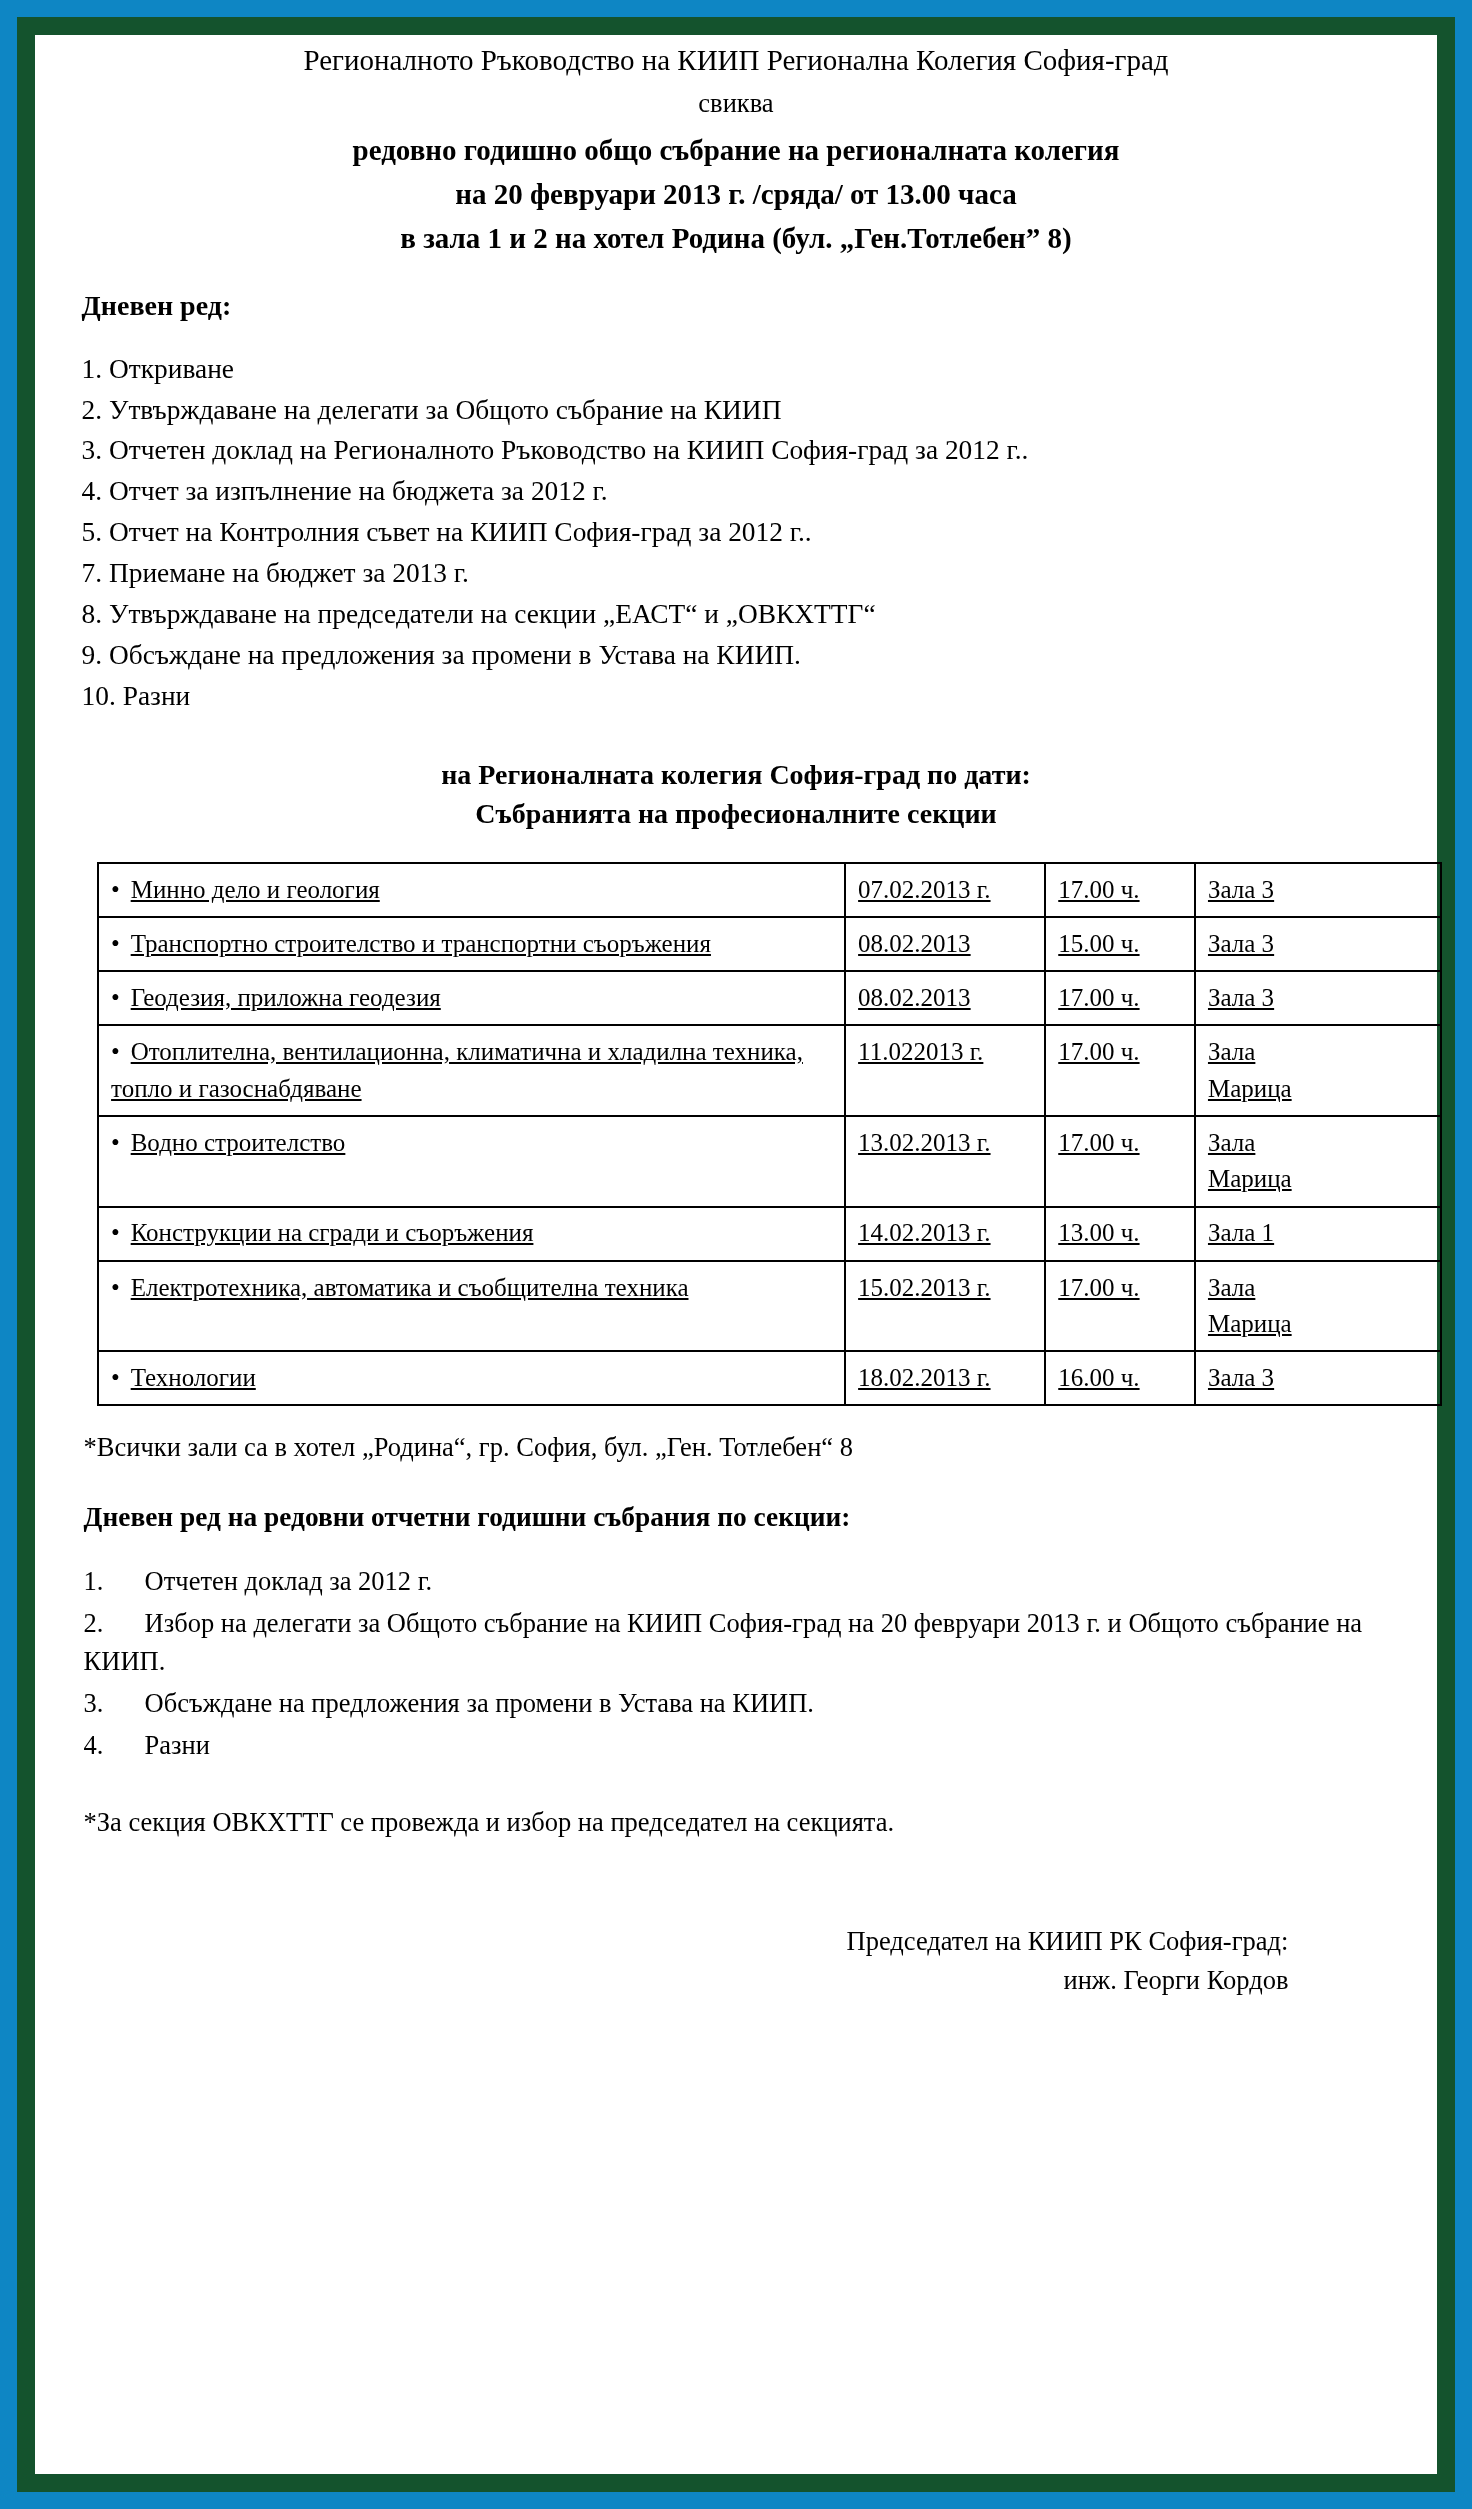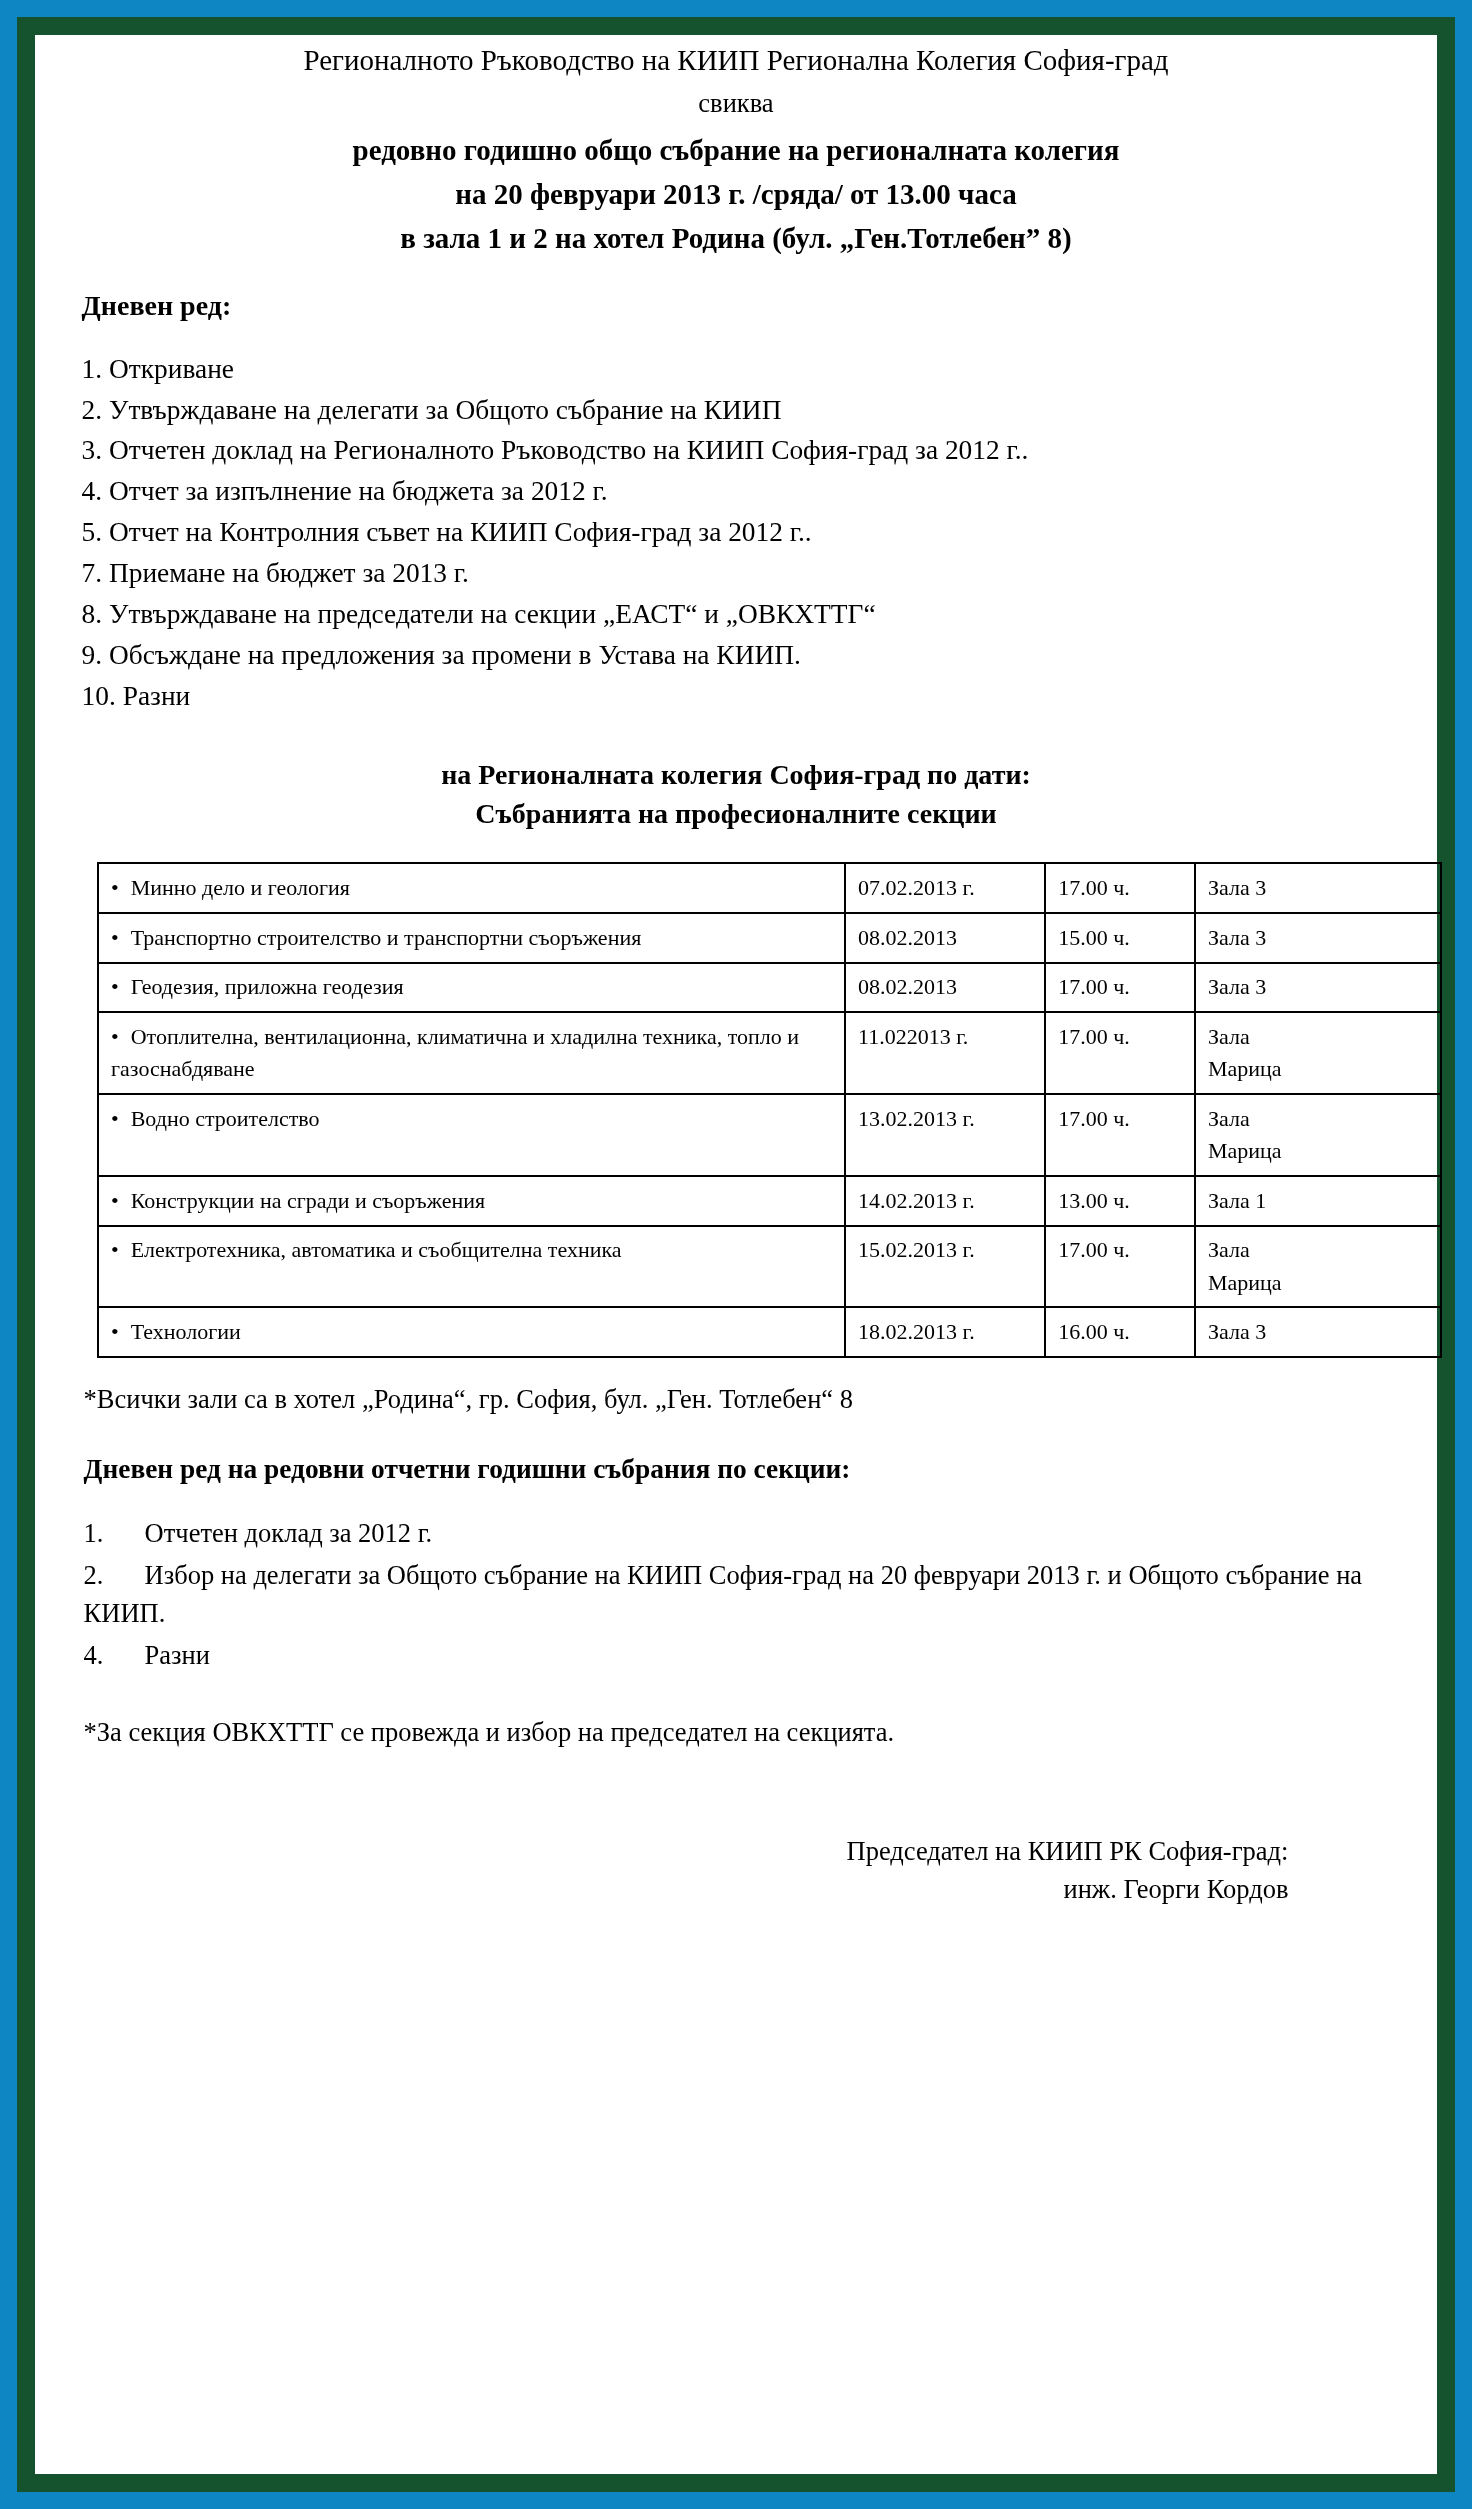--- a/index.html
+++ b/index.html
@@ -80,22 +80,23 @@
   table.schedule {
     margin: 29px 0 0 15.7px;
     border-collapse: collapse;
     width: 1345px;
     table-layout: fixed;
   }
   table.schedule td {
     border: 2px solid #000000;
     vertical-align: top;
     padding: 7.8px 9.8px 7.8px 11.8px;
-    font-size: 22px;
+    font-size: 25px;
     line-height: 1.46;
+    text-decoration: underline;
   }
   td.c-name   { width: 643px; padding-left: 17.6px; }
   td.c-date   { width: 155px; }
   td.c-time   { width: 110px; }
   td.c-hall   { width: 196px; }
   .bullet {
     display: inline-block;
     width: 19.6px;
   }
   .hall-wrap { white-space: pre-line; }
@@ -225,20 +226,21 @@
           </tr>
         </tbody>
       </table>
 
       <div class="footnote">*Всички зали са в хотел „Родина“, гр. София, бул. „Ген. Тотлебен“ 8</div>
 
       <div class="section-label2">Дневен ред на редовни отчетни годишни събрания по секции:</div>
       <ul class="agenda2">
         <li><span class="num">1.</span><span>Отчетен доклад за 2012 г.</span></li>
         <li><span class="num">2.</span><span>Избор на делегати за Общото събрание на КИИП София-град на 20 февруари 2013 г. и Общото събрание на КИИП.</span></li>
+        <li><span class="num">3.</span><span>Обсъждане на  предложения за промени в Устава  на КИИП.</span></li>
         <li><span class="num">4.</span><span>Разни</span></li>
       </ul>
 
       <div class="note2">*За секция ОВКХТТГ се провежда и избор на председател на секцията.</div>
 
       <div class="sign">
         <div>Председател на КИИП РК София-град:</div>
         <div>инж. Георги Кордов</div>
       </div>
 

